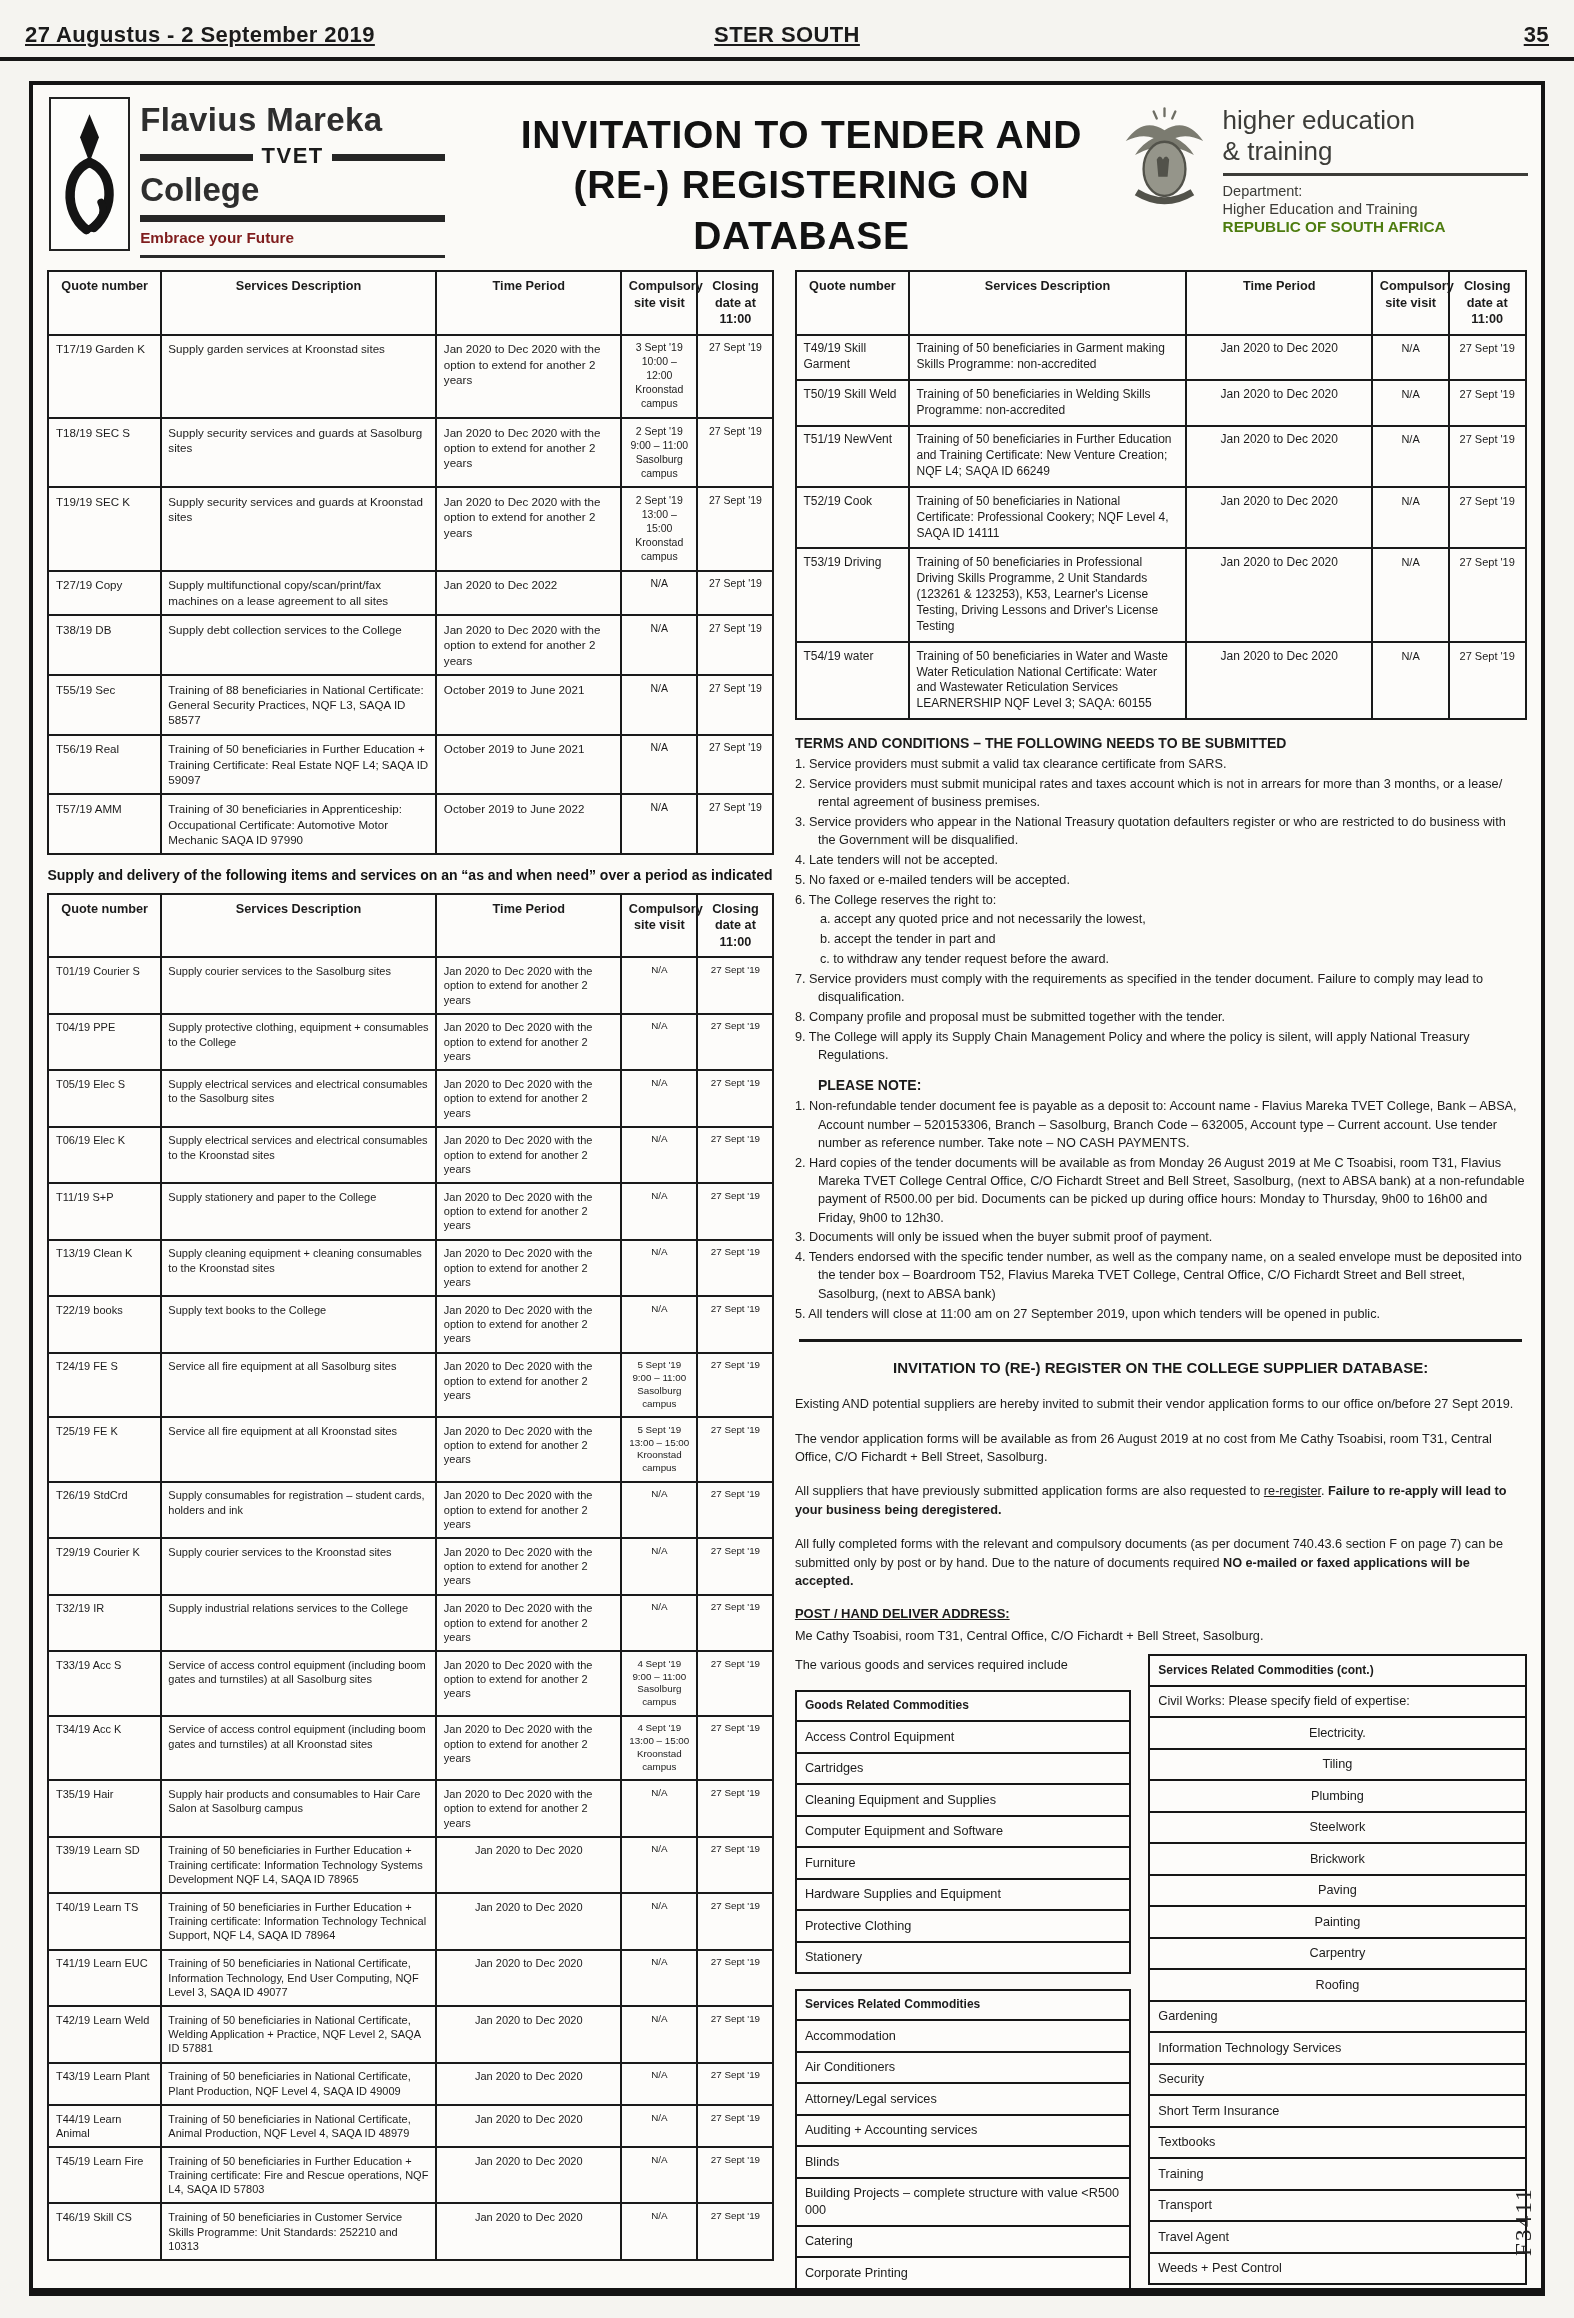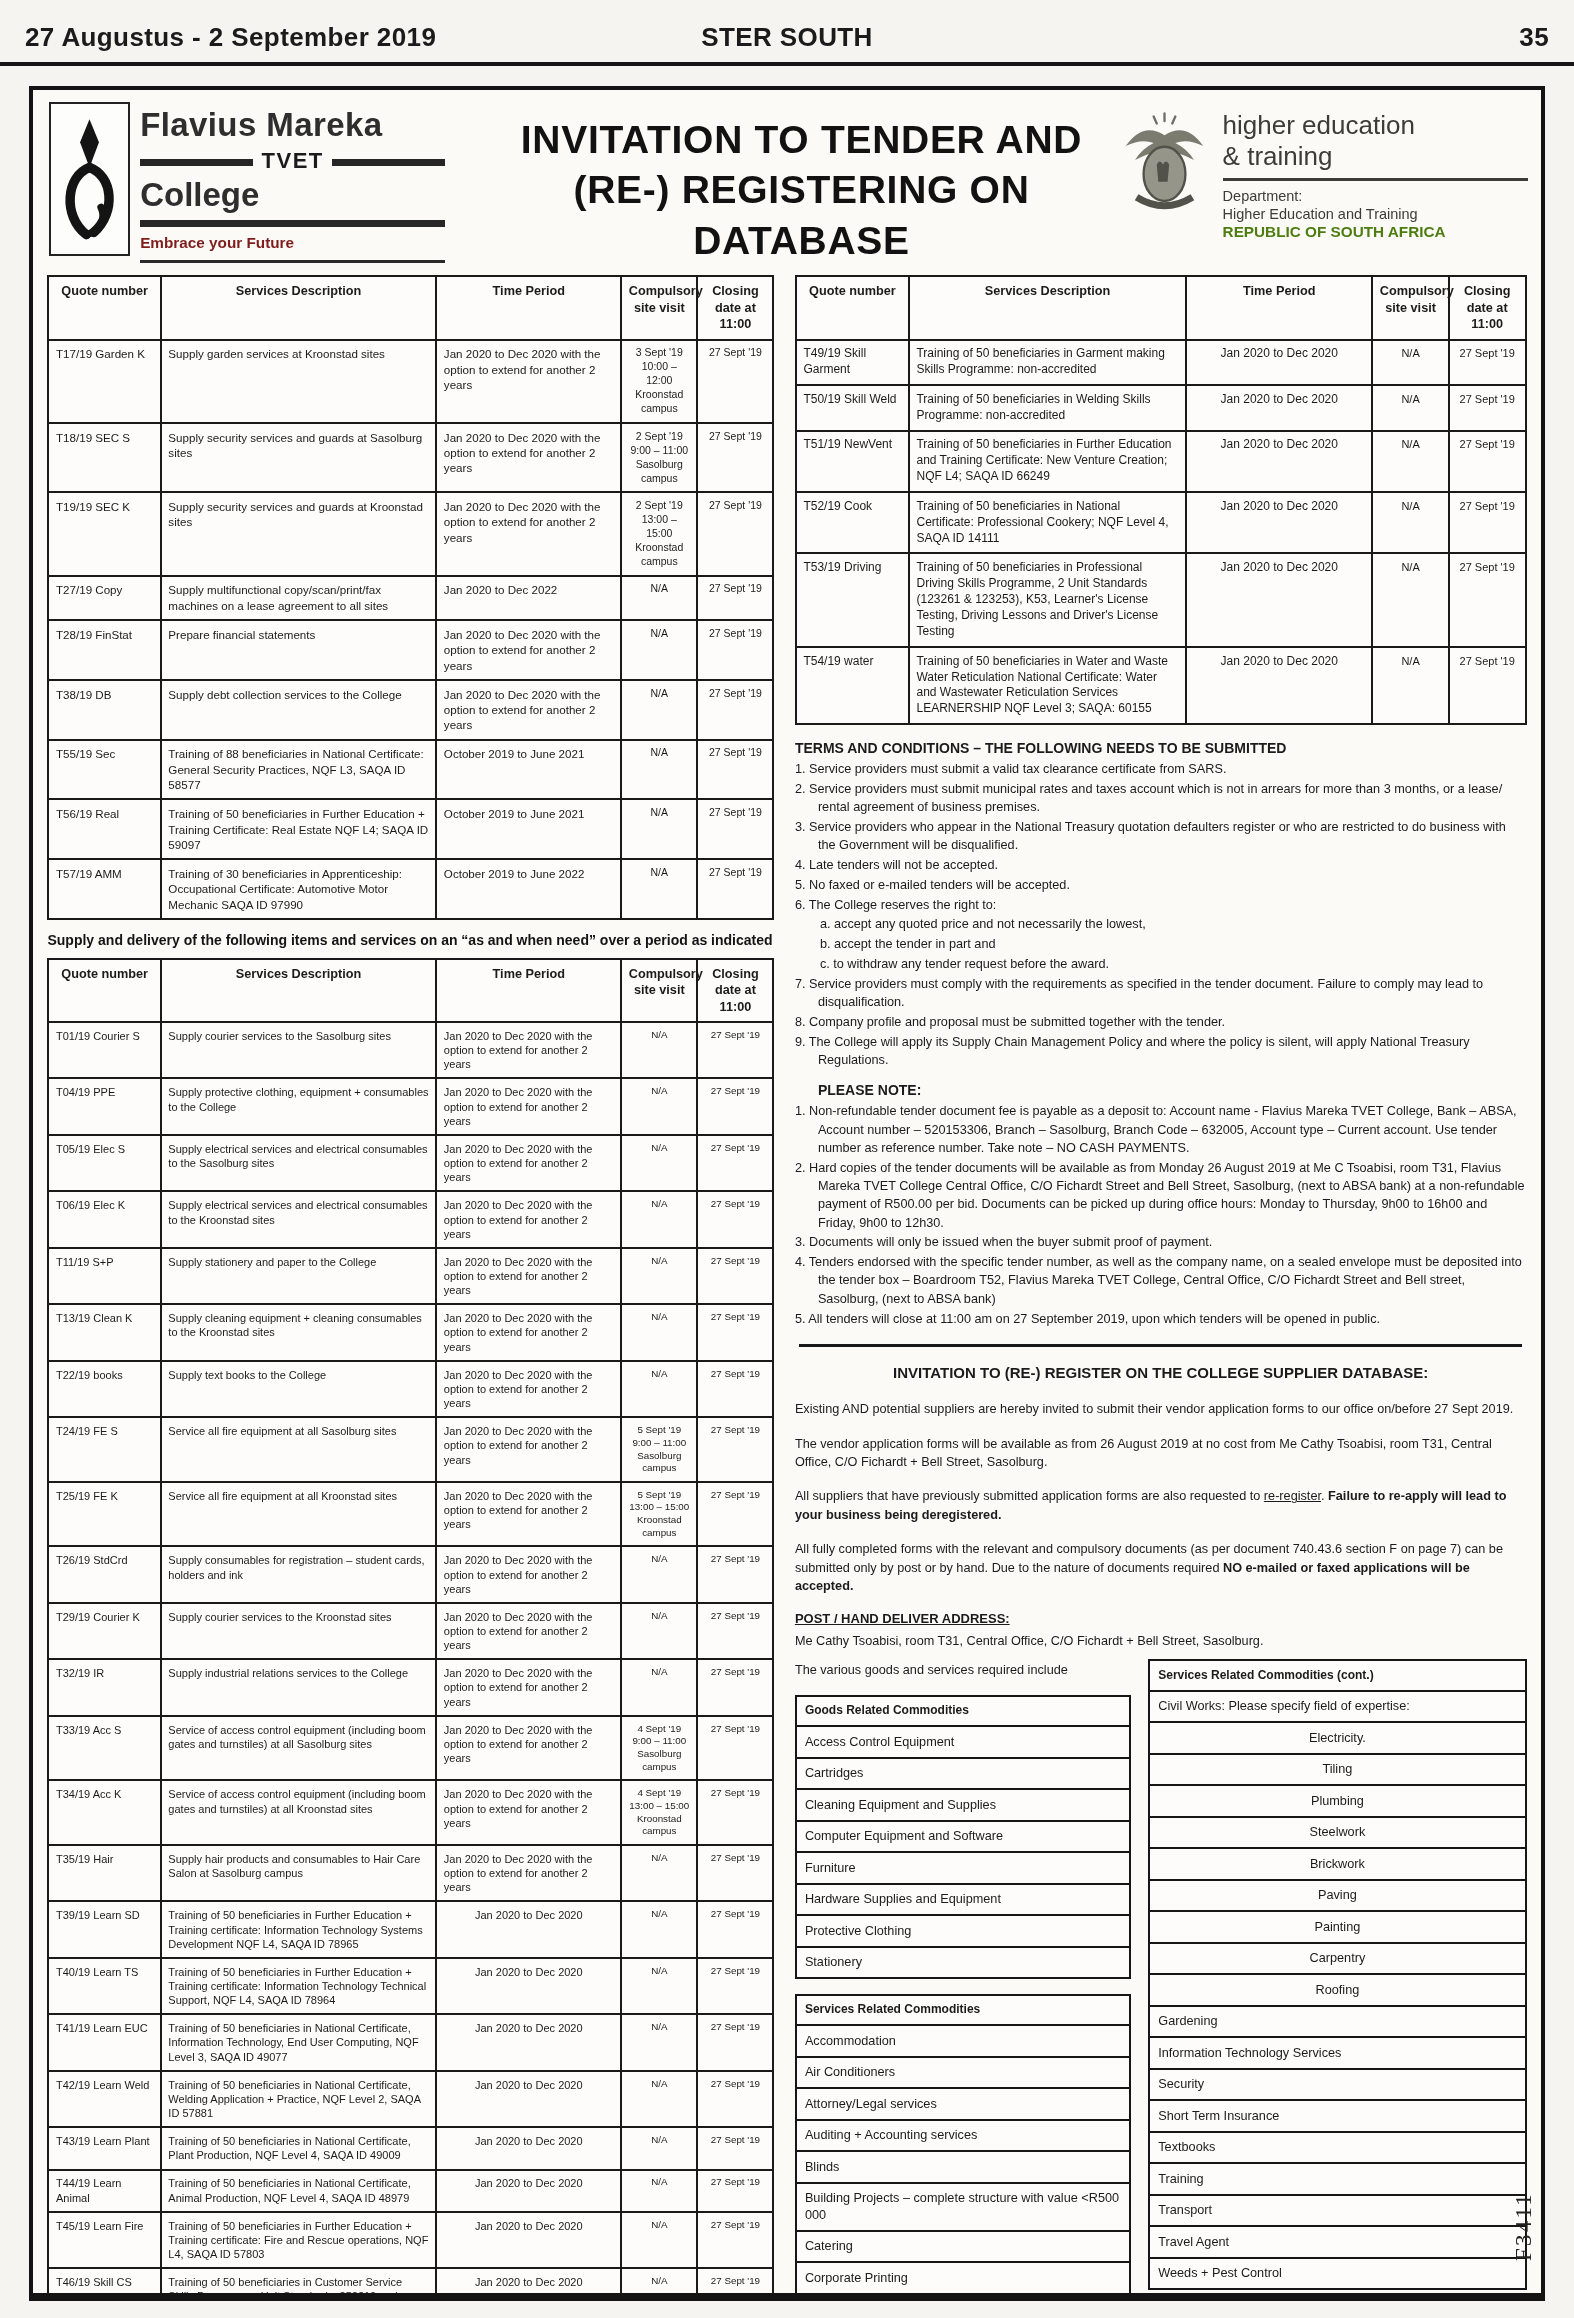--- a/index.html
+++ b/index.html
@@ -7,21 +7,21 @@
   body {
     font-family:"Liberation Sans", sans-serif;
     background:#f5f4f0;
     color:#1b1b1b;
   }
   
   .news-header{
     display:flex; align-items:flex-end;
     padding:22px 25px 8.7px 25px;
     border-bottom:4.4px solid #171717;
-    font-weight:bold; font-size:26px; letter-spacing:0.4px;
+    font-weight:bold; font-size:22px; letter-spacing:0.4px;text-decoration:underline;
   }
   .nh-left{ flex:1; text-align:left; }
   .nh-center{ flex:1; text-align:center; }
   .nh-right{ flex:1; text-align:right; }
 
   
   .ad-wrap{
     margin:20.4px 29px 0 29px;
     height:2215px;
     border:4.4px solid #141414;
@@ -231,27 +231,20 @@
             </tr>
 
             <tr>
               <td class="qcell">T27/19 Copy</td>
               <td class="dcell">Supply multifunctional copy/scan/print/fax machines on a lease agreement to all sites</td>
               <td class="tcell">Jan 2020 to Dec 2022</td>
               <td class="vcell">N/A</td>
               <td class="ccell">27 Sept '19</td>
             </tr>
 
-            <tr>
-              <td class="qcell">T28/19 FinStat</td>
-              <td class="dcell">Prepare financial  statements</td>
-              <td class="tcell">Jan 2020 to Dec 2020 with the option to extend for another 2 years</td>
-              <td class="vcell">N/A</td>
-              <td class="ccell">27 Sept '19</td>
-            </tr>
 
             <tr>
               <td class="qcell">T38/19 DB</td>
               <td class="dcell">Supply debt collection services to the College</td>
               <td class="tcell">Jan 2020 to Dec 2020 with the option to extend for another 2 years</td>
               <td class="vcell">N/A</td>
               <td class="ccell">27 Sept '19</td>
             </tr>
 
             <tr>

